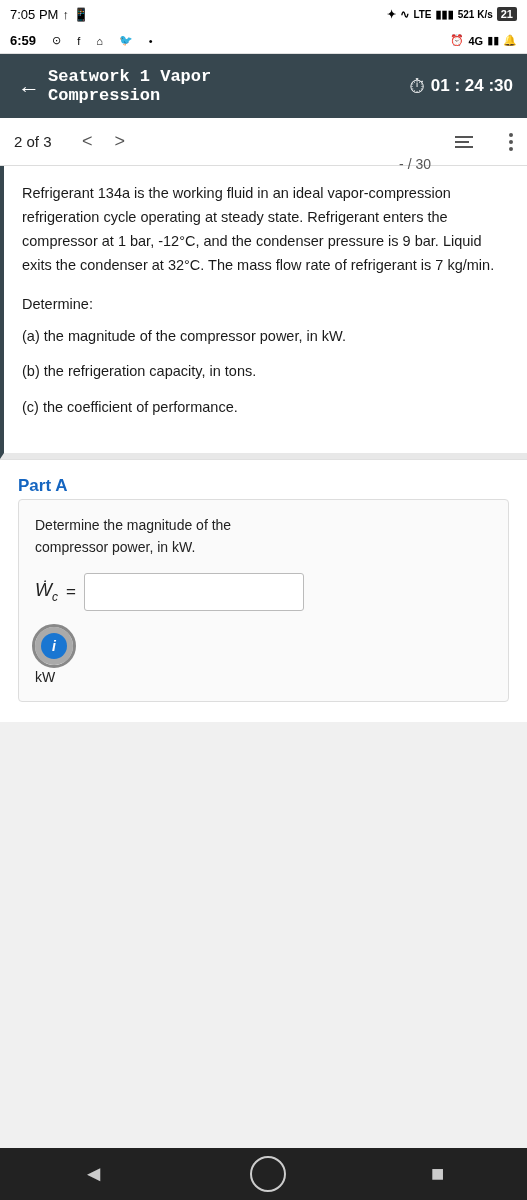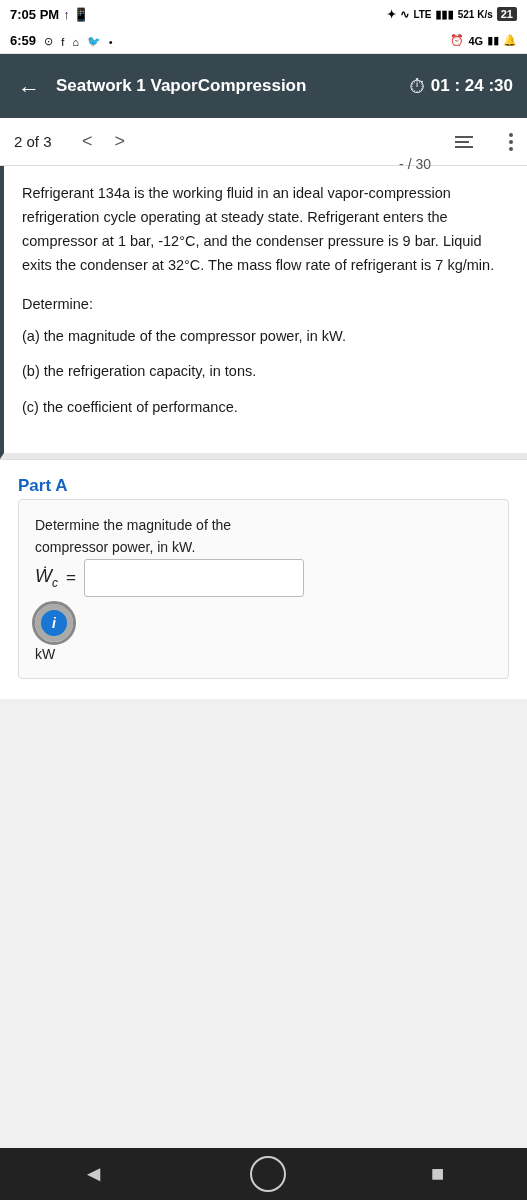--- a/index.html
+++ b/index.html
@@ -21,21 +21,21 @@
       padding: 4px 10px;
       height: 28px;
       font-size: 12px;
       font-weight: 600;
     }
     .status-left {
       display: flex;
       align-items: center;
       gap: 4px;
       font-size: 13px;
-      font-weight: 700;
+      font-weight: 400;
     }
     .status-right {
       display: flex;
       align-items: center;
       gap: 4px;
       font-size: 11px;
     }
     .status-right .battery {
       background: #333;
       color: #fff;
@@ -50,45 +50,46 @@
       display: flex;
       justify-content: space-between;
       align-items: center;
       padding: 2px 10px;
       height: 26px;
       font-size: 12px;
       border-bottom: 1px solid #e0e0e0;
     }
     .notif-left {
       display: flex;
-      align-items: flex-end;
-      gap: 8px;
+      align-items: center;
+      gap: 16px;
     }
     .notif-right {
       display: flex;
       align-items: center;
       gap: 4px;
       font-size: 11px;
     }
 
     
     .header {
       background: #37474f;
       display: flex;
       align-items: center;
       justify-content: space-between;
       padding: 10px 14px;
       height: 64px;
       color: #fff;
     }
     .header-title {
       display: flex;
-      flex-direction: row;
+      flex-direction: column;
       flex: 1;
-      margin-left: 12px;
+      margin-left: 4px;
+      font-family: Liberation Mono, monospace;
     }
     .header-title .title-text {
       font-size: 17px;
       font-weight: 700;
       color: #fff;
     }
     .header-right {
       display: flex;
       flex-direction: row;
       align-items: flex-end;
@@ -200,21 +201,21 @@
     .answer-area {
       background: #fafafa;
       border: 1px solid #ddd;
       border-radius: 4px;
       padding: 14px 16px 16px 16px;
     }
     .equation-row {
       display: flex;
       align-items: center;
       gap: 8px;
-      margin-bottom: 1px;
+      margin-bottom: 10px;
     }
     .equals-sign {
       font-size: 17px;
       color: #222;
     }
     .input-box {
       border: 1px solid #bbb;
       border-radius: 3px;
       height: 38px;
       width: 220px;
@@ -342,21 +343,21 @@
       color: #222;
     }
     .wc-sub {
       font-size: 12px;
       vertical-align: sub;
     }
 
     .part-describe {
       font-size: 14px;
       color: #222;
-      margin-bottom: 0;
+      margin-bottom: 14px;
       line-height: 1.6;
     }
 
     .spacer { flex: 1; }
   </style>
 </head>
 <body>
 
 <div class="status-bar">
   <div class="status-left">

